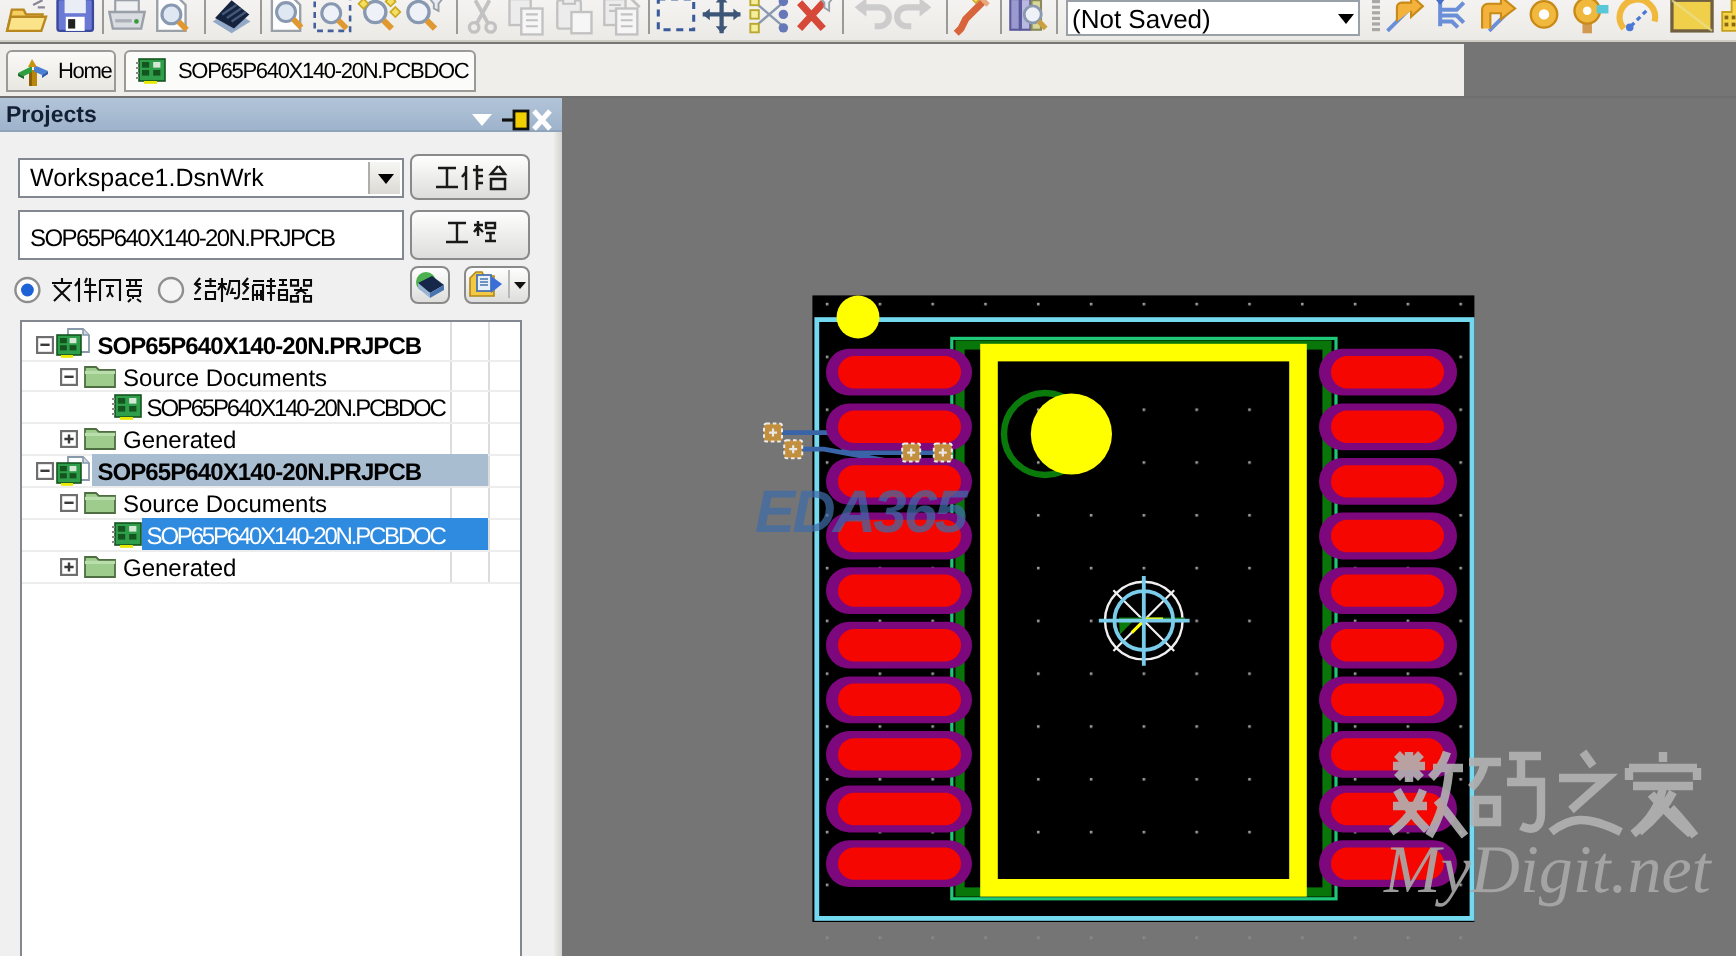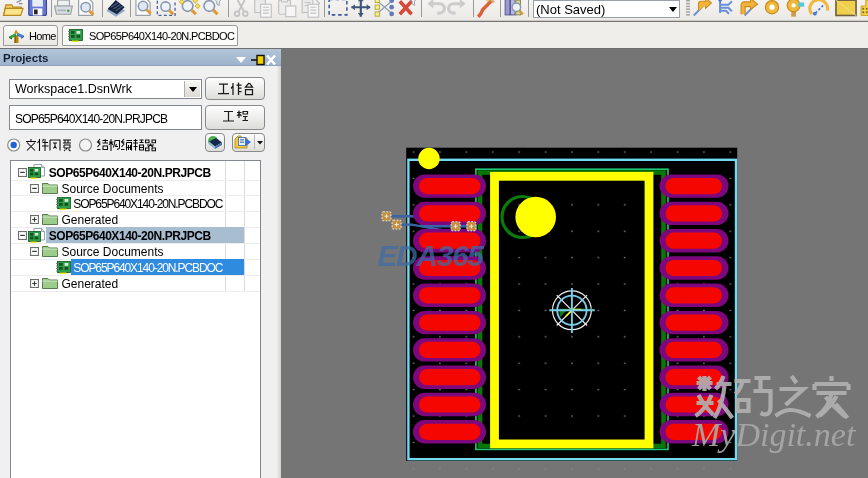--- a/index.html
+++ b/index.html
@@ -5,21 +5,21 @@
   * { margin:0; padding:0; box-sizing:border-box; }
   html,body { width:868px; height:478px; overflow:hidden; font-family:"Liberation Sans", sans-serif; }
   .abs { position:absolute; }
   #root { position:relative; width:868px; height:478px; background:#757575;text-align:right; }
   
   #toolbar { left:0; top:0; width:868px; height:21px; background:linear-gradient(#f4f3f1,#eceae6); border-bottom:1px solid #cfccc4; }
   #combo1 { position:absolute; left:533px; top:0px; width:147px; height:18px; background:#fff; border:1px solid #9aa0a8; }
   #combo1 span { position:absolute; left:2px; top:1px; font-size:13px; color:#000; }
   #combo1 .arr { position:absolute; right:2px; top:6px; width:0; height:0; border:4px solid transparent; border-top:5px solid #000; }
   
-  #tabbar { left:0; top:22px; width:868px; height:26px; background:#efeeeb; }
+  #tabbar { left:0; top:22px; width:732px; height:26px; background:#efeeeb; }
   .tab { position:absolute; top:3px; height:21px; border:1px solid #9a9a98; border-radius:3px 3px 0 0; font-size:11px; letter-spacing:-0.65px; color:#000; }
   #tabhome { left:3px; width:55px; background:linear-gradient(#fafaf8,#e9e7e1); }
   #tabdoc { left:62px; width:176px; background:#fbfbfa; }
   #darkline { left:0; top:48px; width:868px; height:1px; background:#6f6f6f; }
   
   #panel { left:0; top:49px; width:281px; height:429px; background:#f0f0f0; }
   #ptitle { left:0; top:0px; width:281px; height:17px; background:linear-gradient(#b2c4d8,#9eb4cc); border-bottom:1px solid #8fa3ba; }
   #ptitle b { position:absolute; left:3px; top:2.5px; font-size:11.5px; color:#131f33; }
   .fld { position:absolute; background:#fff; border:1px solid #828790;padding-left:20px; }
   .btn { position:absolute; border:1px solid #8a8a8a; border-radius:4px; background:linear-gradient(#fefefe,#dddddb); }

